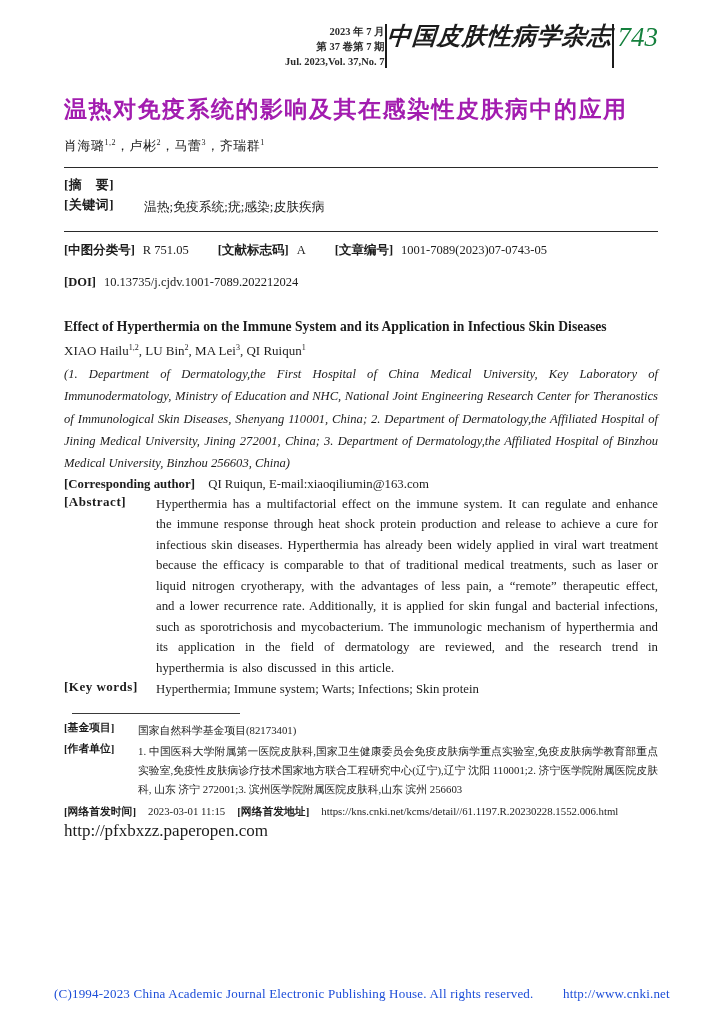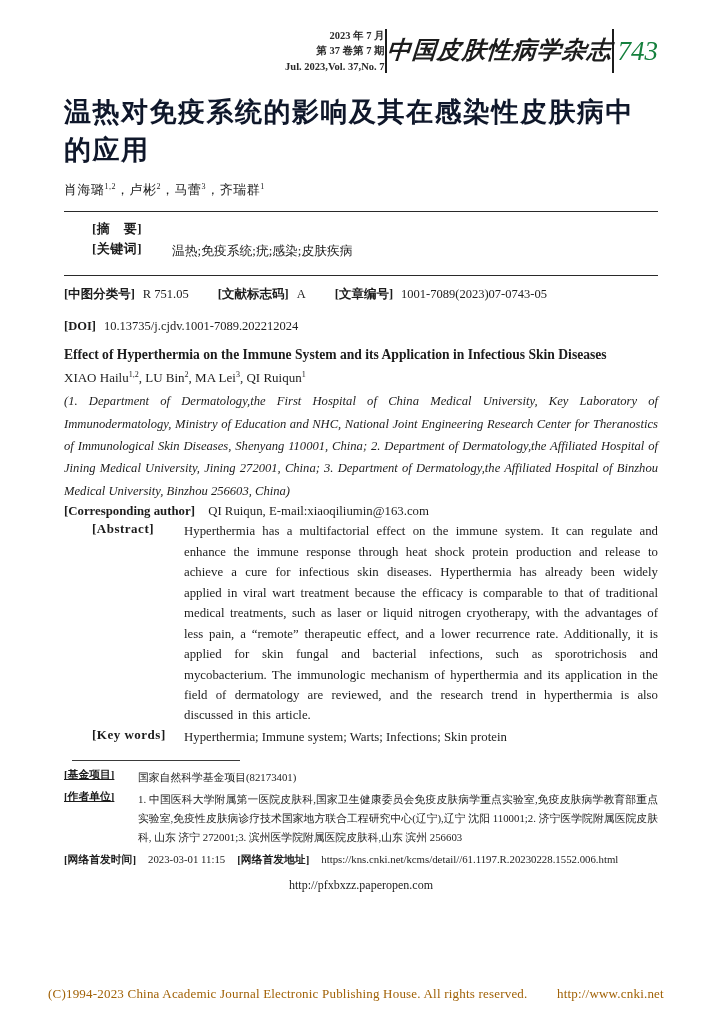--- a/index.html
+++ b/index.html
@@ -9,21 +9,21 @@
     color: #1c1c1c;
     position: relative;
     overflow: hidden;
   }
   .page { padding: 24px 62px 0 64px; }
 
   
   .header {
     display: flex;
     justify-content: flex-end;
-    align-items: center;
+    align-items: flex-start;
     min-height: 54px;
   }
   .issue-block {
     text-align: right;
     font-size: 10.5px;
     font-weight: 700;
     line-height: 1.45;
     color: #2a2a2a;
   }
   .v-divider { width: 2px; height: 44px; background: #1c1c1c; }
@@ -47,33 +47,33 @@
     color: #15803d;
     padding-left: 4px;
     line-height: 1;
     font-style: italic;
   }
 
   
   .title-cn {
     margin-top: 16px;
     width: 575px;
-    font-size: 27px;
+    font-size: 23px;
     font-weight: 700;
     letter-spacing: 1.5px;
     line-height: 1.4;
-    color: #0f172a;
+    color: #a21caf;
   }
   .authors-cn { margin-top: 11px; font-size: 13px; letter-spacing: 0.5px; }
   sup { font-size: 0.62em; vertical-align: super; line-height: 0; }
 
   .rule { border: none; border-top: 1.6px solid #2a2a2a; margin-top: 12px; }
 
   
-  .labeled-row { display: flex; margin-top: 8px; margin-left: 28px; }
+  .labeled-row { display: flex; margin-top: 8px; }
   .labeled-row .lbl {
     flex: 0 0 80px;
     font-weight: 700;
     font-size: 13px;
     letter-spacing: 0.5px;
     white-space: nowrap;
   }
   .labeled-row .txt {
     flex: 1;
     font-size: 12.8px;
@@ -84,21 +84,21 @@
   .keywords-cn { margin-top: 2px; }
 
   
   .meta-row { margin-top: 10px; font-size: 12.5px; }
   .meta-row .m-item { margin-right: 26px; white-space: nowrap; }
   .meta-row .m-lbl { font-weight: 700; margin-right: 8px; }
   .doi-row { margin-top: 16px; }
 
   
   .title-en {
-    margin-top: 12px;
+    margin-top: 28px;
     font-size: 13.6px;
     font-weight: 700;
     line-height: 1.35;
   }
   .authors-en { margin-top: 6px; font-size: 13px; }
   .affil-en {
     margin-top: 4px;
     font-style: italic;
     font-size: 12.6px;
     line-height: 1.78;
@@ -115,34 +115,34 @@
 
   
   .foot-sep {
     border: none;
     border-top: 1.2px solid #3a3a3a;
     width: 168px;
     margin: 13px 0 7px 8px;
   }
   .footnotes { font-size: 10.8px; }
   .fn-row { display: flex; margin-top: 3px; }
-  .fn-row .lbl { flex: 0 0 74px; font-weight: 700; white-space: nowrap; text-decoration: underline; }
+  .fn-row .lbl { flex: 0 0 74px; font-weight: 700; white-space: nowrap; }
   .fn-row .txt { flex: 1; line-height: 1.75; text-align: justify; }
   .fn-inline { margin-top: 3px; line-height: 1.75; white-space: nowrap; }
   .fn-inline .lbl { font-weight: 700; }
   .fn-inline .sp { display: inline-block; width: 12px; }
-  .mirror-url { text-align: center; font-size: 12px; margin-top: 9px; }
+  .mirror-url { font-size: 17px; margin-top: 0; }
 
   
   .footer {
     position: absolute;
-    left: 48px;
+    left: 54px;
     bottom: 16px;
     font-size: 13px;
-    color: #a16207;
+    color: #1d4ed8;
     letter-spacing: 0.2px;
   }
   .footer .f-url { margin-left: 26px; }
 </style>
 </head>
 <body>
 
 <div class="page">
 
   <div class="header">

